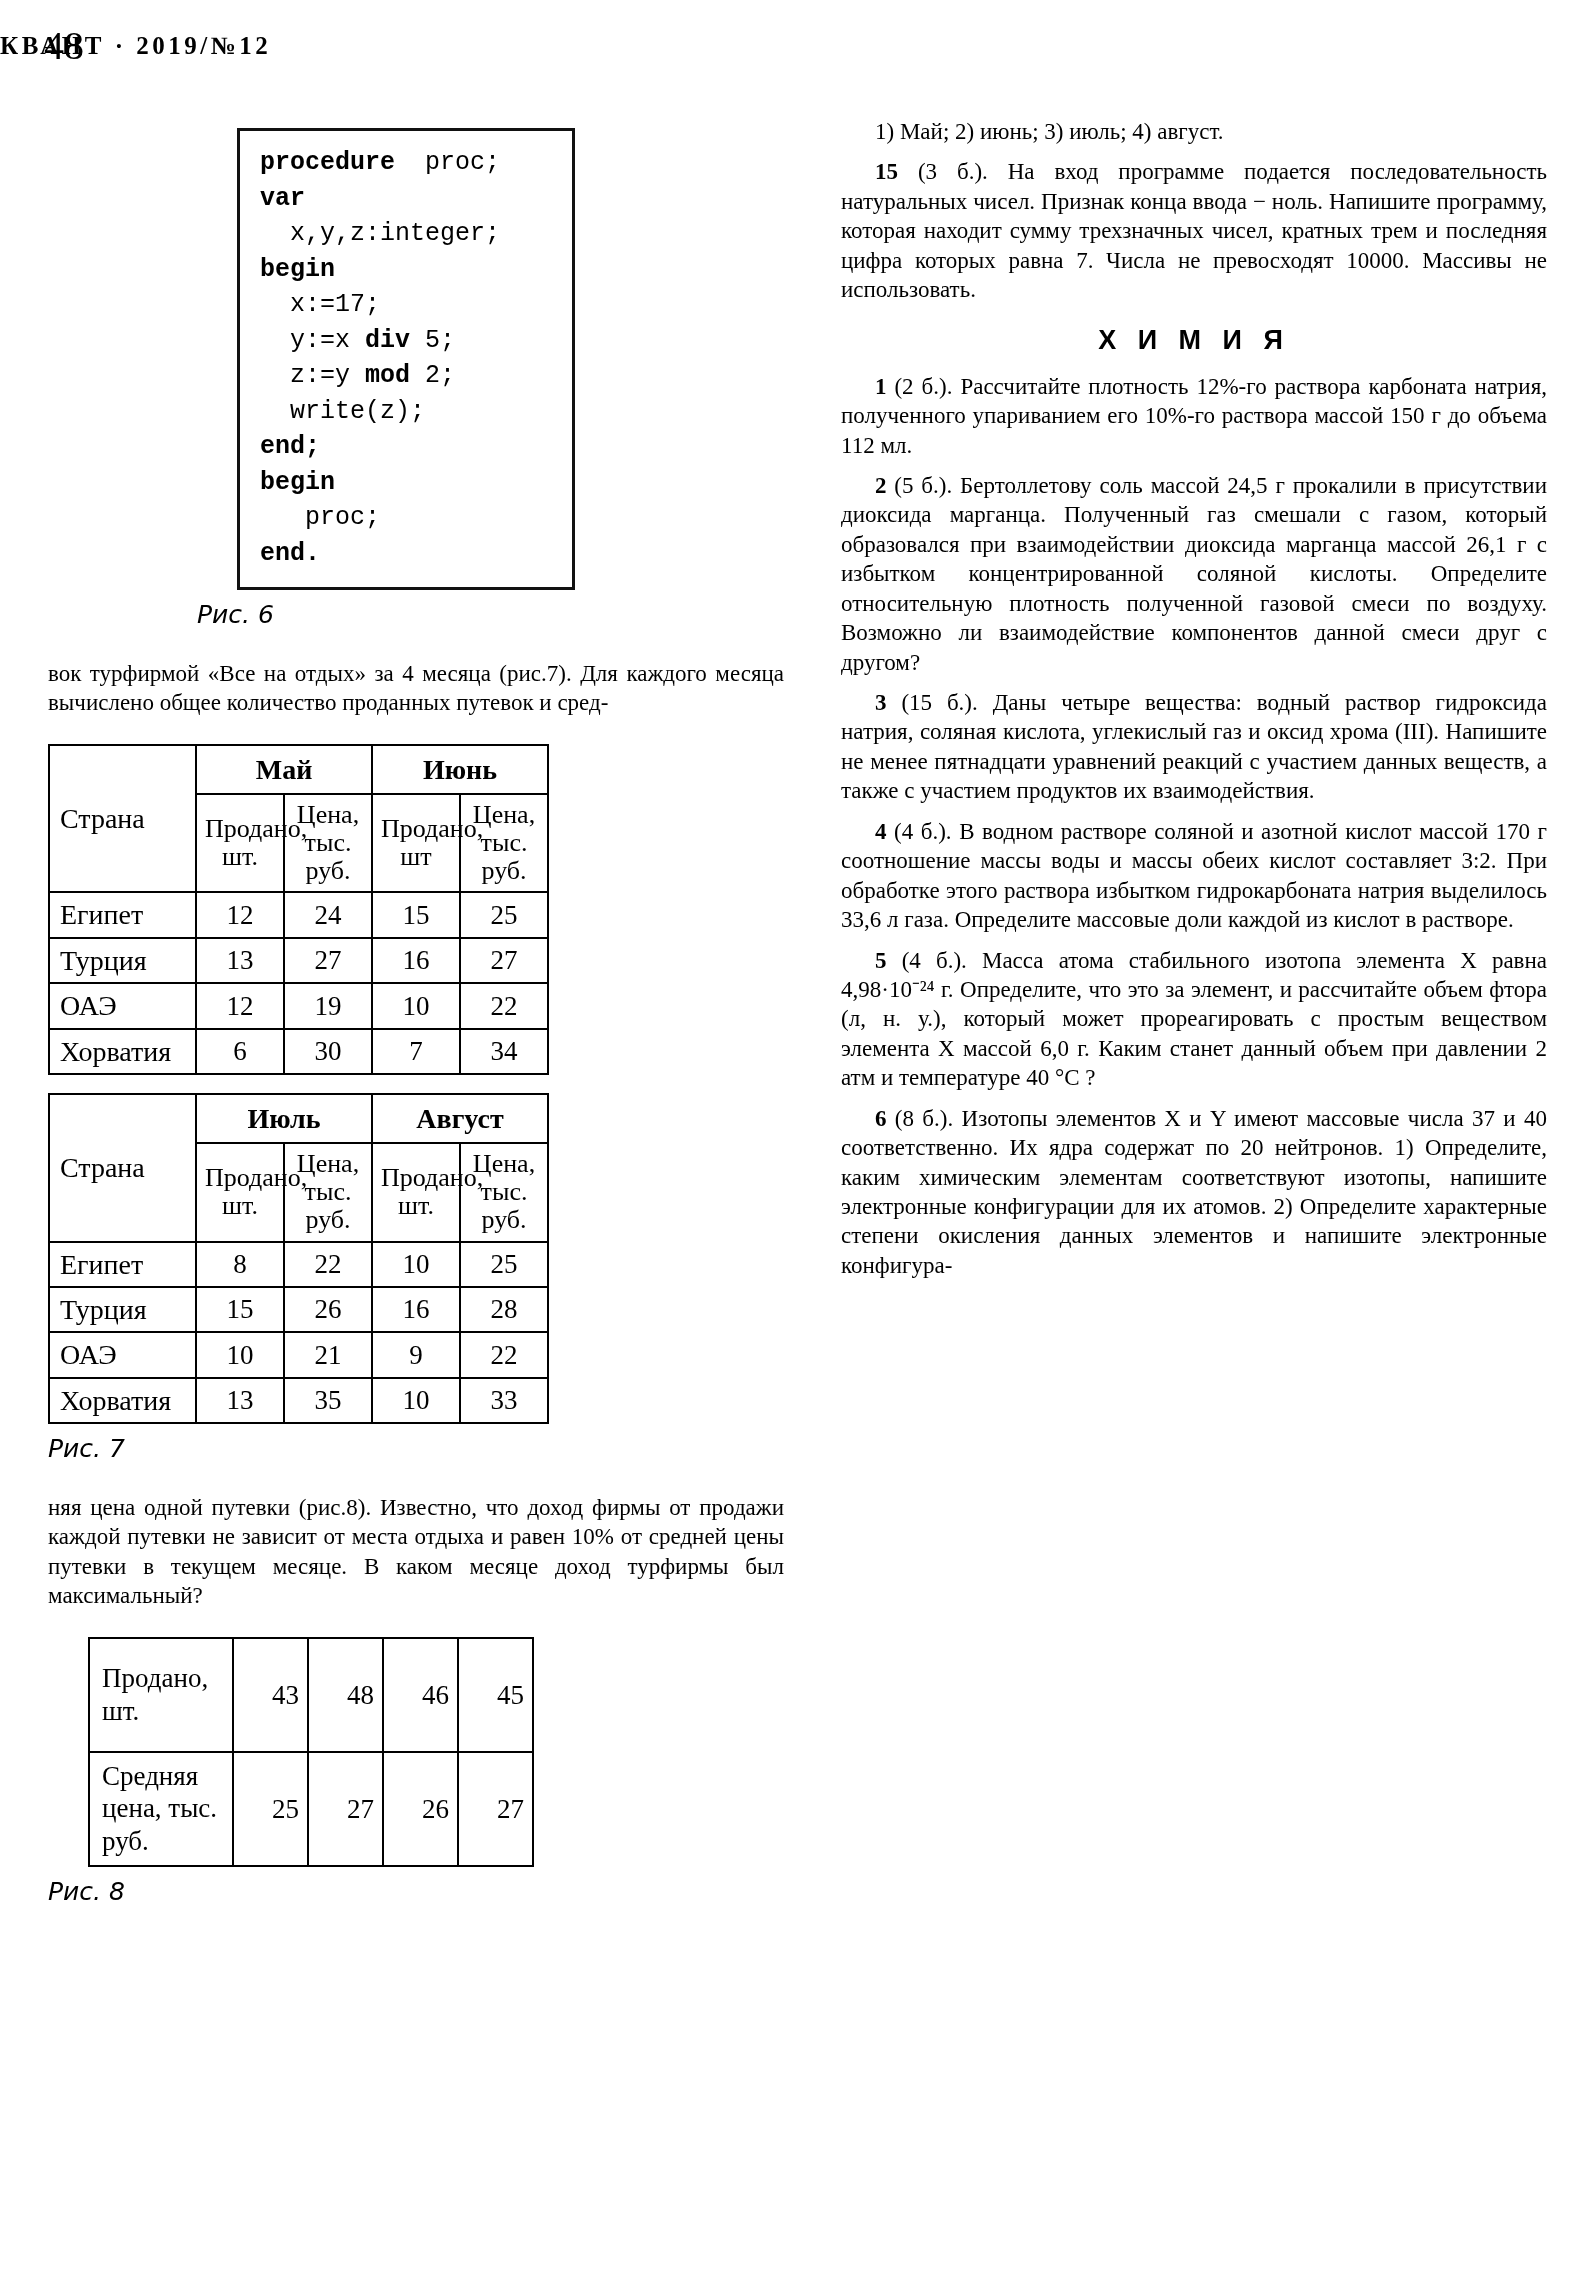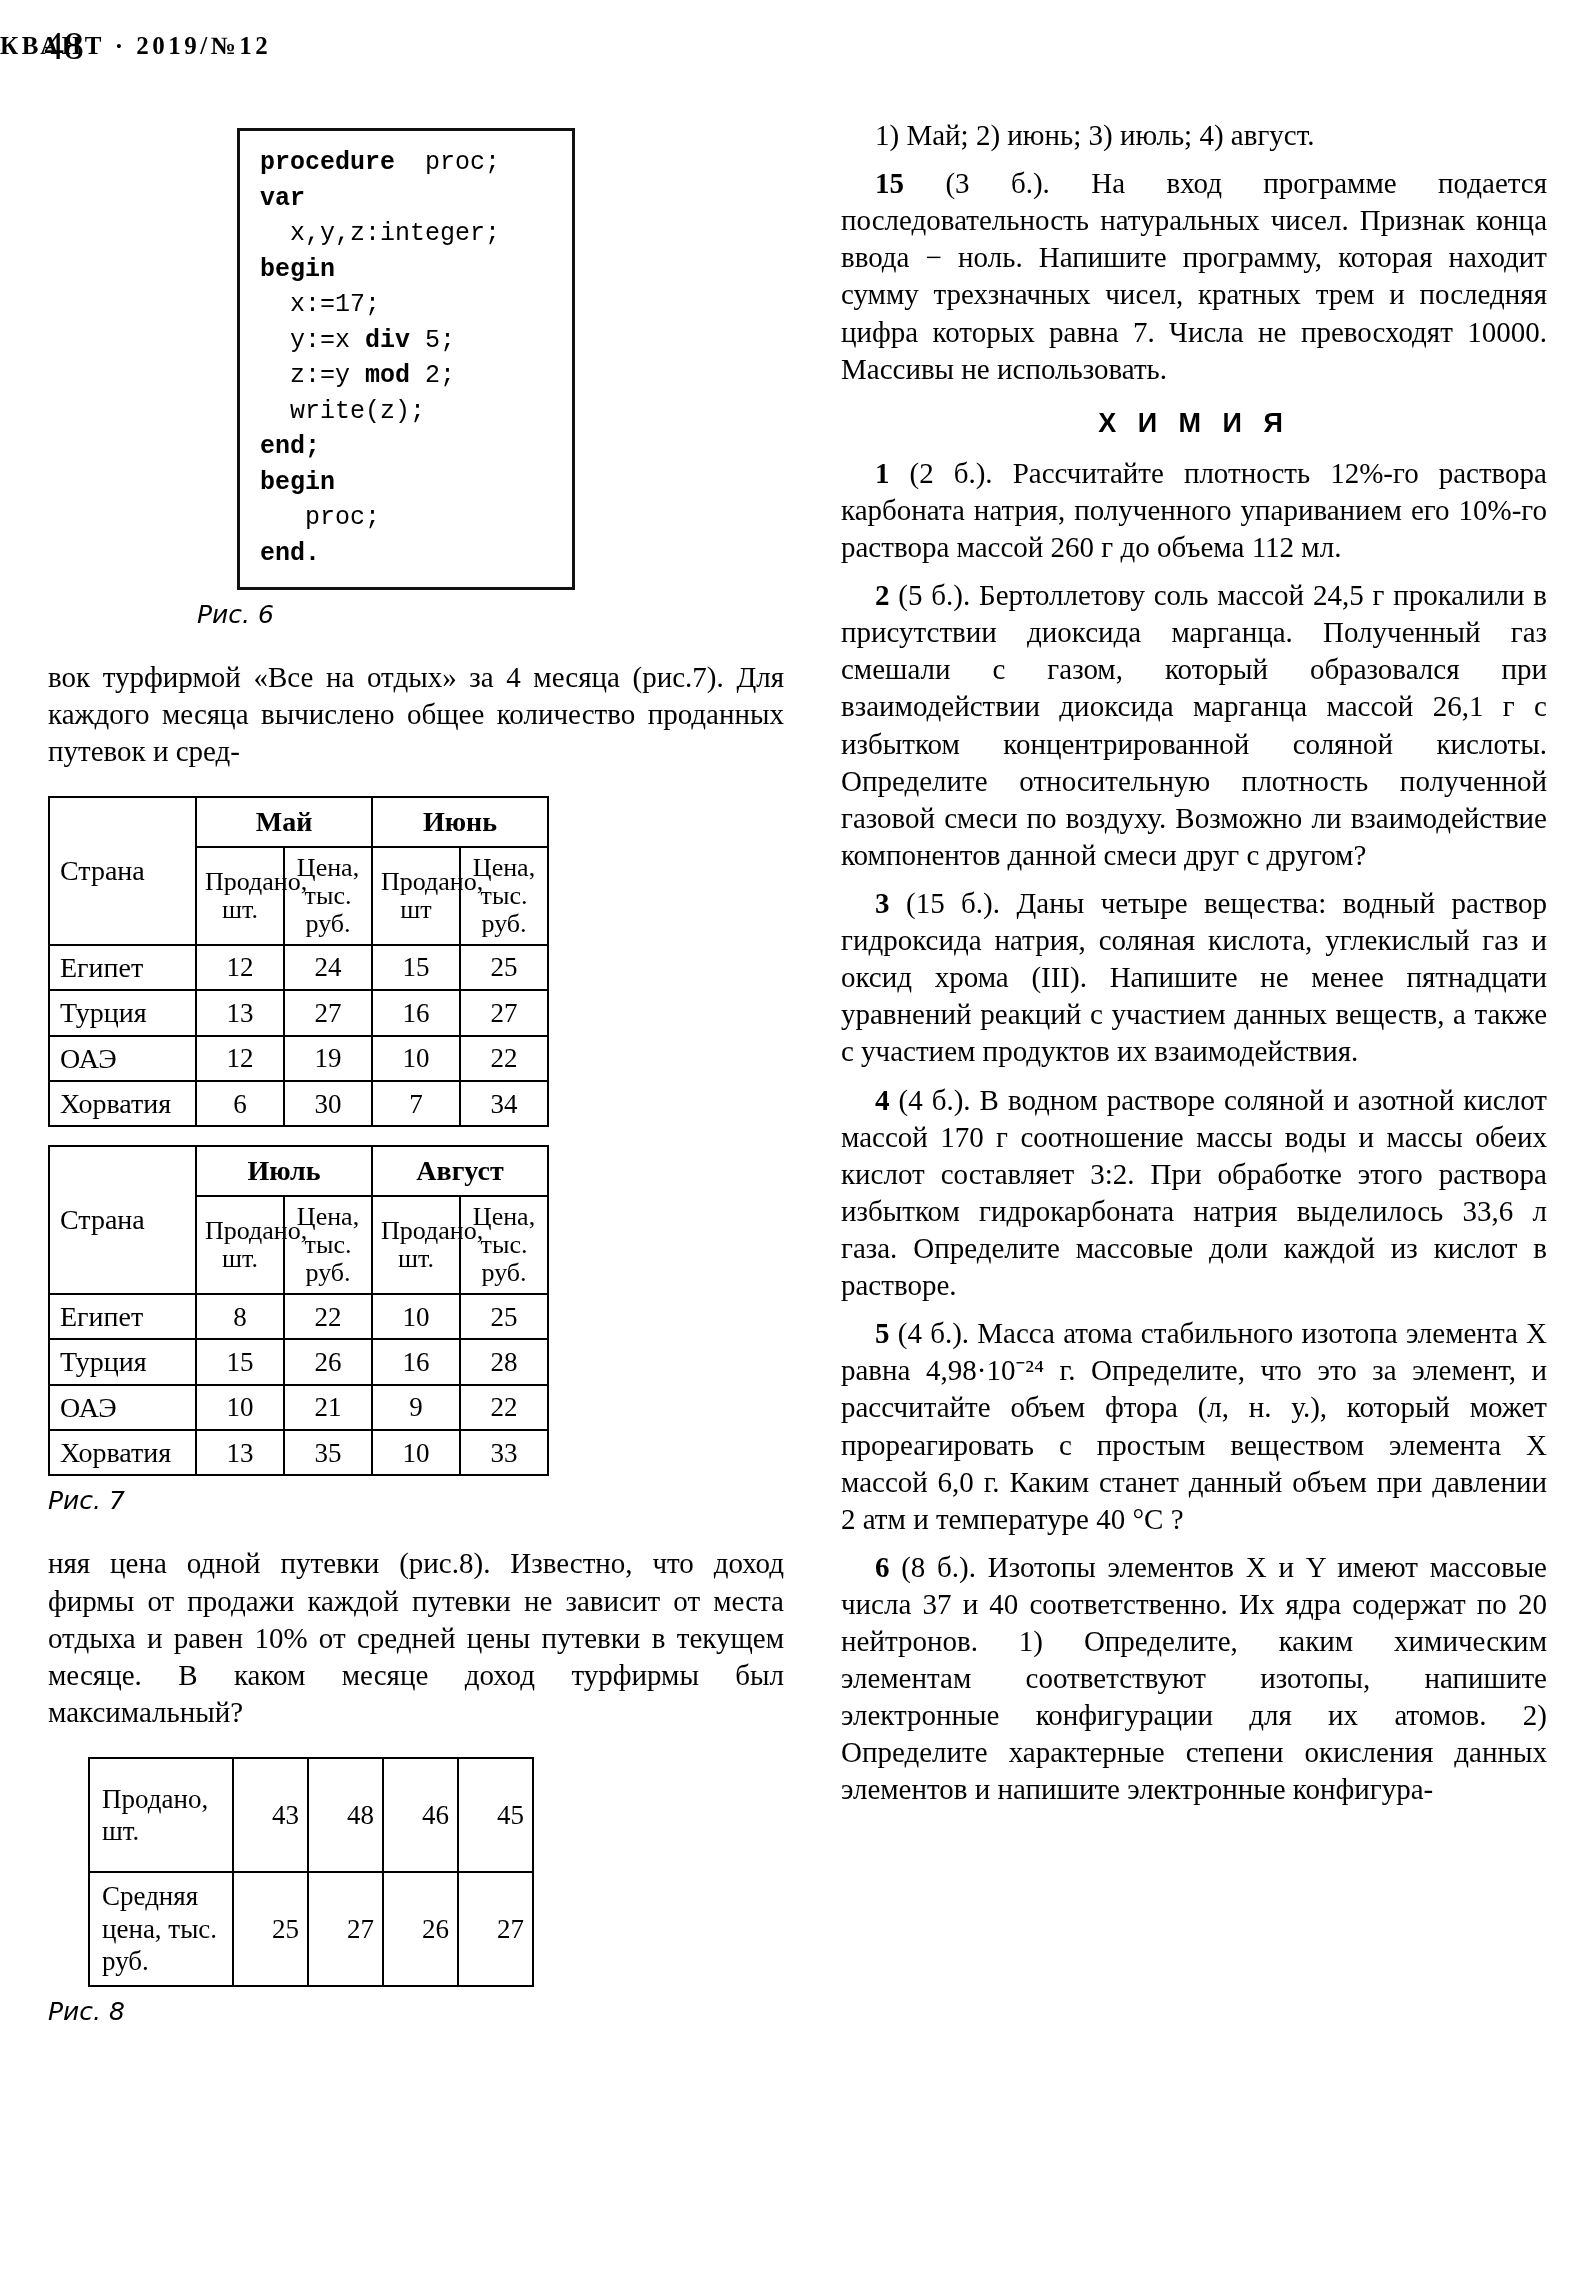--- a/index.html
+++ b/index.html
@@ -51,21 +51,21 @@
   .figcap {
     font-family:"DejaVu Sans", sans-serif;
     font-style:italic;
     font-size:25px;
     margin:10px 0 0 0;
   }
   .figcap.indent { margin-left:149px; }
 
   
   p.body {
-    font-size:29px;
+    font-size:23px;
     line-height:1.28;
     text-align:justify;
     margin:0 0 0 0;
     hyphens:manual;
   }
   p.body.gap { margin-top:30px; }
   .col-right p.body { text-align:justify; }
   .col-right p.body + p.body { margin-top:11px; }
   .ind { text-indent:34px; }
 
@@ -282,21 +282,21 @@
   </div>
 
   <div class="col-right">
 
     <p class="body ind">1) Май; 2) июнь; 3) июль; 4) август.</p>
 
     <p class="body ind"><b class="num">15</b><span> (3 б.). На вход программе подается последовательность натуральных чисел. Признак конца ввода − ноль. Напишите программу, которая находит сумму трехзначных чисел, кратных трем и последняя цифра которых равна 7. Числа не превосходят 10000. Массивы не использовать.</span></p>
 
     <div class="sechead">Х И М И Я</div>
 
-    <p class="body ind"><b class="num">1</b><span> (2 б.). Рассчитайте плотность 12%-го раствора карбоната натрия, полученного упариванием его 10%-го раствора массой 260 г до объема 112 мл.</span></p>
+    <p class="body ind"><b class="num">1</b><span> (2 б.). Рассчитайте плотность 12%-го раствора карбоната натрия, полученного упариванием его 10%-го раствора массой 150 г до объема 112 мл.</span></p>
 
     <p class="body ind"><b class="num">2</b><span> (5 б.). Бертоллетову соль массой 24,5 г прокалили в присутствии диоксида марганца. Полученный газ смешали с газом, который образовался при взаимодействии диоксида марганца массой 26,1 г с избытком концентрированной соляной кислоты. Определите относительную плотность полученной газовой смеси по воздуху. Возможно ли взаимодействие компонентов данной смеси друг с другом?</span></p>
 
     <p class="body ind"><b class="num">3</b><span> (15 б.). Даны четыре вещества: водный раствор гидроксида натрия, соляная кислота, углекислый газ и оксид хрома (III). Напишите не менее пятнадцати уравнений реакций с участием данных веществ, а также с участием продуктов их взаимодействия.</span></p>
 
     <p class="body ind"><b class="num">4</b><span> (4 б.). В водном растворе соляной и азотной кислот массой 170 г соотношение массы воды и массы обеих кислот составляет 3:2. При обработке этого раствора избытком гидрокарбоната натрия выделилось 33,6 л газа. Определите массовые доли каждой из кислот в растворе.</span></p>
 
     <p class="body ind"><b class="num">5</b><span> (4 б.). Масса атома стабильного изотопа элемента X равна 4,98·10⁻²⁴ г. Определите, что это за элемент, и рассчитайте объем фтора (л, н. у.), который может прореагировать с простым веществом элемента X массой 6,0 г. Каким станет данный объем при давлении 2 атм и температуре 40 °C ?</span></p>
 
     <p class="body ind"><b class="num">6</b><span> (8 б.). Изотопы элементов X и Y имеют массовые числа 37 и 40 соответственно. Их ядра содержат по 20 нейтронов. 1) Определите, каким химическим элементам соответствуют изотопы, напишите электронные конфигурации для их атомов. 2) Определите характерные степени окисления данных элементов и напишите электронные конфигура-</span></p>

